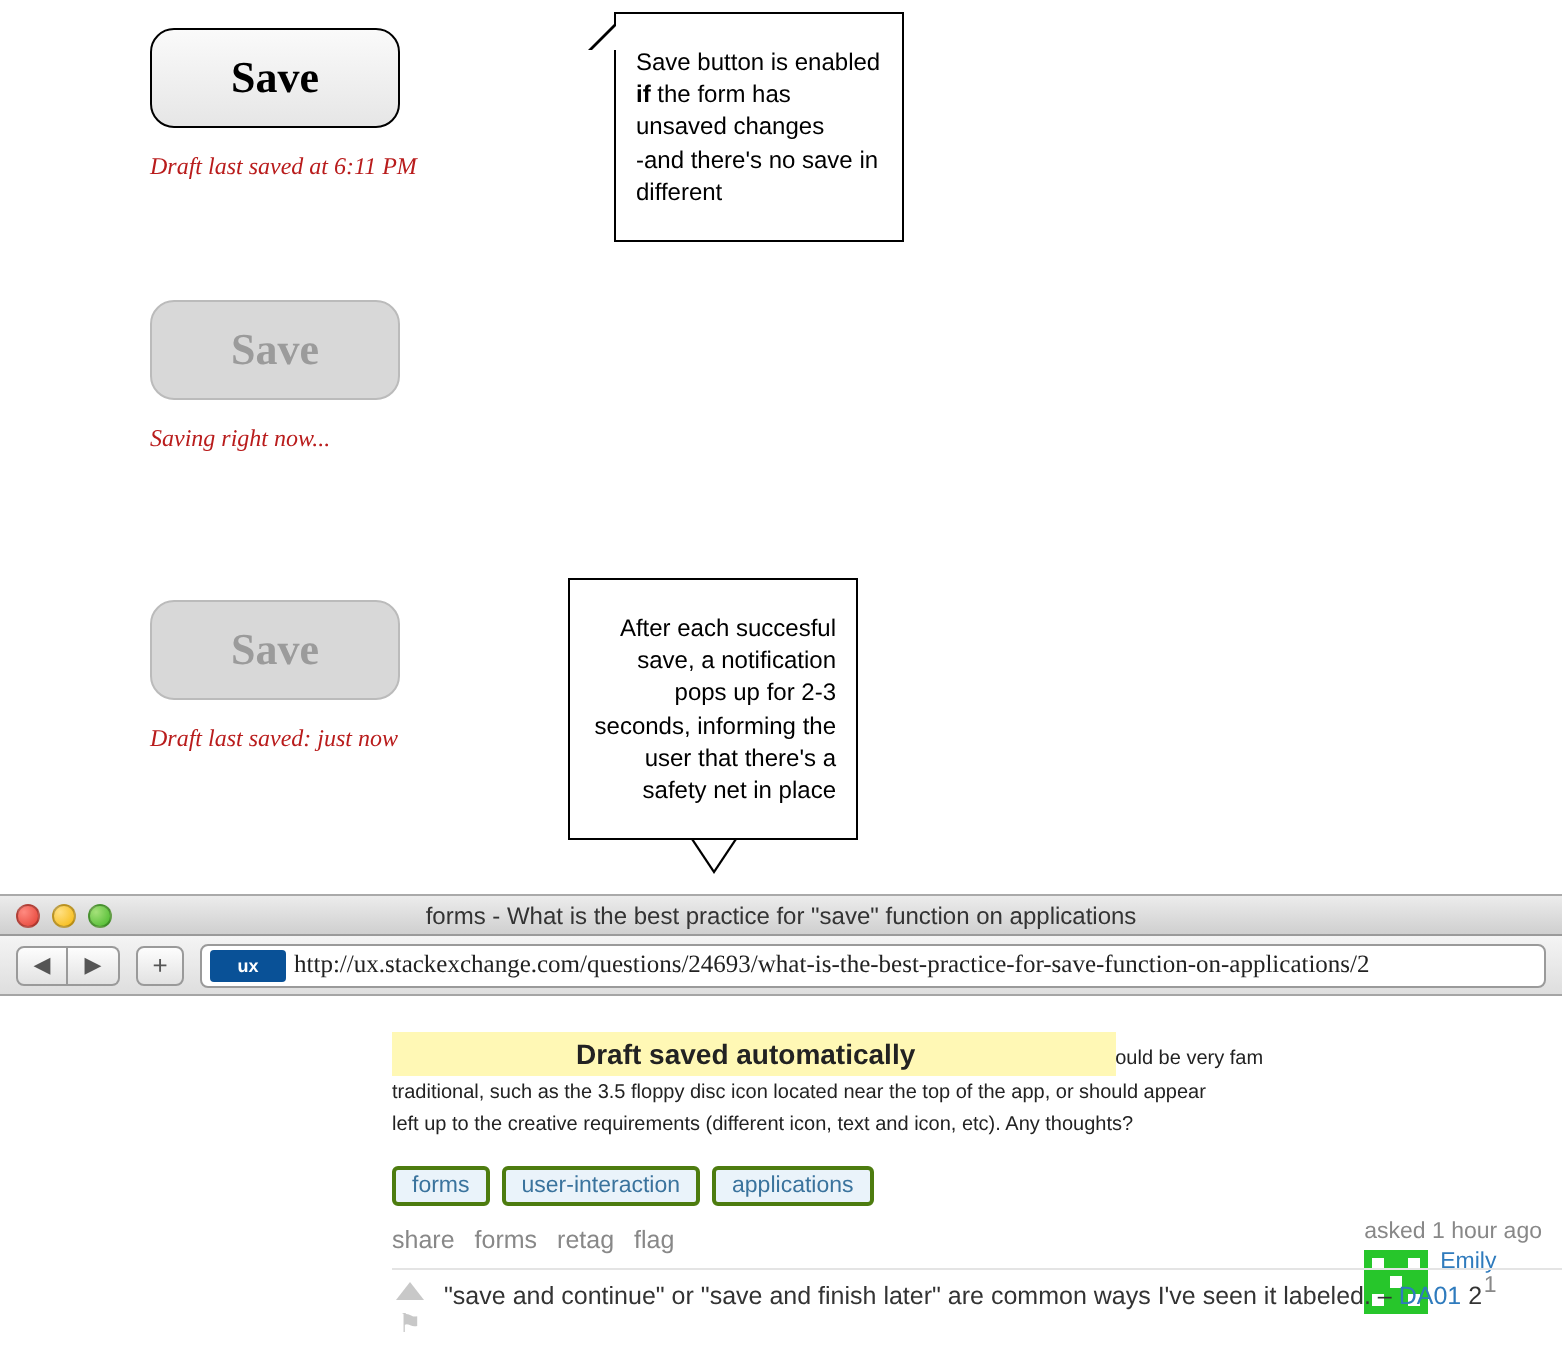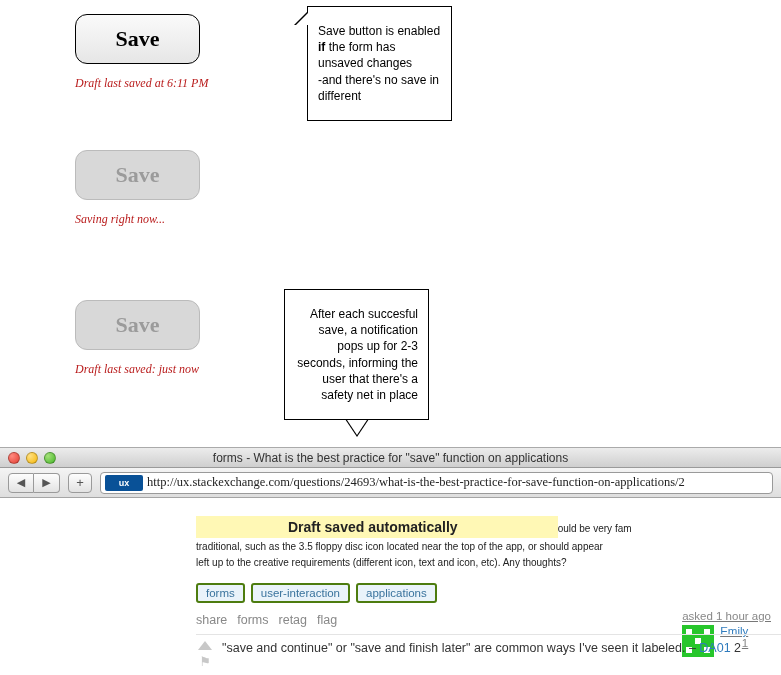--- a/index.html
+++ b/index.html
@@ -94,21 +94,21 @@
   .question-text { font-size:10px; color:#222; line-height:1.35; margin-top:2px; }
   .nowrap { white-space:nowrap; }
   
   .tags { margin-top:14px; display:flex; gap:6px; }
   .tag {
     border:2px solid #4d7c0f; background:#eaf3fa; color:#3a739d;
     font-size:11.5px; padding:2px 8px; border-radius:3px;
   }
   .post-menu { margin-top:10px; display:flex; gap:10px; font-size:12.5px; color:#888; }
   
-  .usercard { position:absolute; right:10px; top:112px; font-size:11.5px; color:#777; text-align:left;text-decoration:underline; }
+  .usercard { position:absolute; right:10px; top:112px; font-size:11.5px; color:#777; text-align:left; }
   .usercard .row1 { color:#888; margin-bottom:3px; }
   .usercard .row2 { display:flex; align-items:flex-start; gap:6px;text-align:right; }
   .gravatar {
     width:32px; height:32px; background:#27c62b; position:relative; overflow:hidden;
   }
   .gravatar::before, .gravatar::after { content:""; position:absolute; background:#fff; }
   .gravatar::before { width:6px; height:6px; top:4px; left:4px; box-shadow: 18px 0 #fff, 0 18px #fff, 18px 18px #fff, 9px 9px #fff; }
   .username { color:#2f7bbd; }
   .rep { color:#888; }
   

